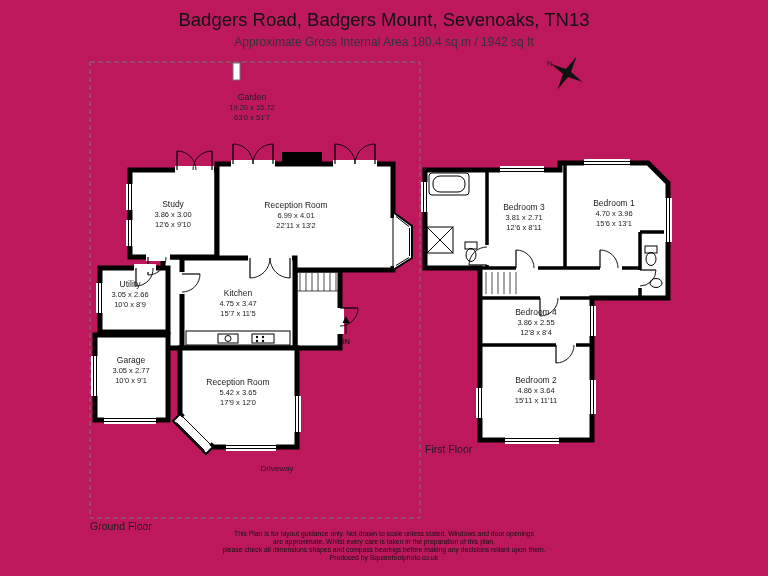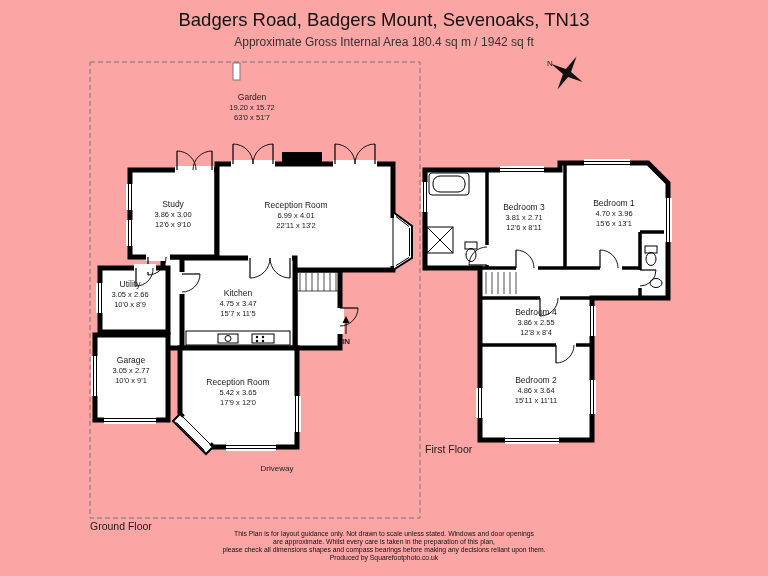--- a/index.html
+++ b/index.html
@@ -1,16 +1,16 @@
 <!DOCTYPE html>
 <html><head>
 <meta charset="utf-8">
 <style>
   html,body{margin:0;padding:0;background:#ffffff;}
-  .page{position:relative;width:768px;height:576px;background:#fca5a5;font-family:"Liberation Sans",sans-serif;overflow:hidden;}
+  .page{position:relative;width:768px;height:576px;background:#be185d;font-family:"Liberation Sans",sans-serif;overflow:hidden;}
   .page svg{position:absolute;top:0;left:0;display:block;}
   text{font-family:"Liberation Sans",sans-serif;fill:#1b1b1b;}
   .title{font-size:18.5px;fill:#111111;}
   .subtitle{font-size:12px;fill:#333333;}
   .room-name{font-size:8.5px;}
   .room-dim{font-size:7.5px;fill:#222222;}
   .floor-label{font-size:10.5px;}
   .small-label{font-size:8px;}
   .in-label{font-size:8px;font-weight:bold;}
   .footer-line{font-size:6.8px;fill:#111111;}

